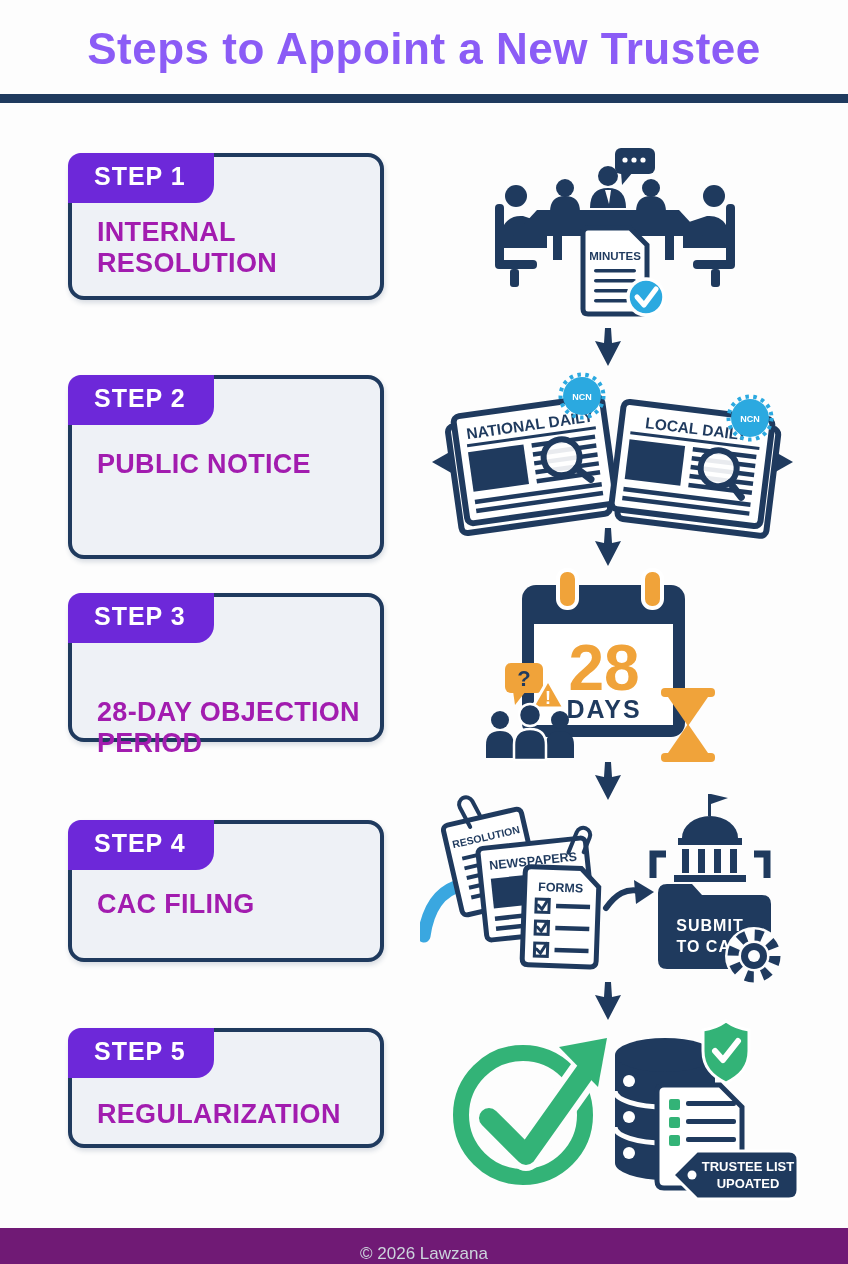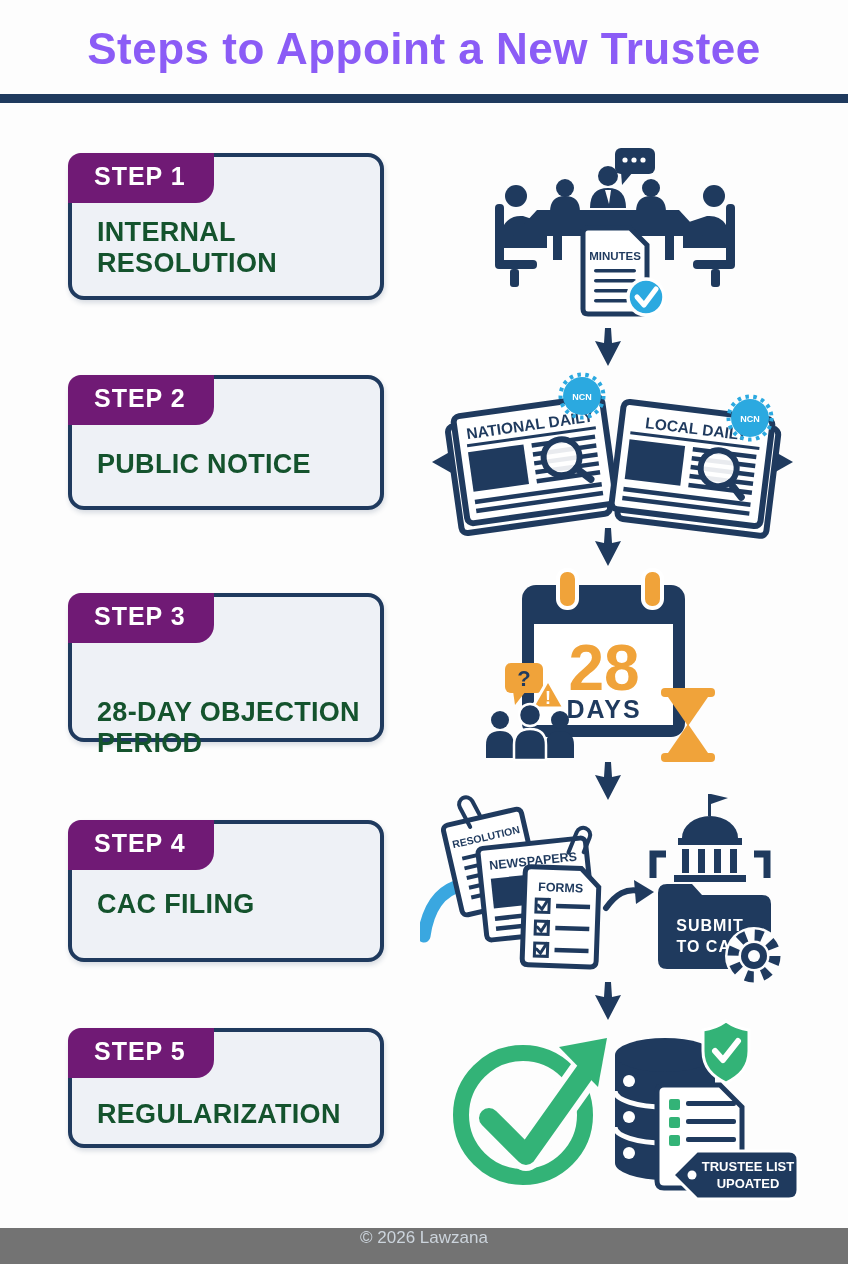--- a/index.html
+++ b/index.html
@@ -20,41 +20,41 @@
     background:#1f3a5e;
   }
   .step-box {
     position:absolute; left:68px; width:316px;
     background:#eef1f6;
     border:4px solid #1f3a5e; border-radius:16px;
     box-shadow:1px 3px 5px rgba(25,50,85,.16);
   }
   .step-tab {
     position:absolute; top:-4px; left:-4px;
-    background:#701a75; color:#ffffff;
+    background:#6d28d9; color:#ffffff;
     font-weight:bold; font-size:25px; letter-spacing:1px;
     padding:9px 28px 12px 26px;
     border-radius:13px 0 18px 0;
   }
   .step-title {
     position:absolute; left:25px; width:283px;
-    color:#14532d; font-weight:bold; font-size:27px;
+    color:#a21caf; font-weight:bold; font-size:27px;
     line-height:1.16; letter-spacing:0.3px;
   }
   .box-1 { top:153px; height:147px; }  .box-1 .step-title { top:60px; }
-  .box-2 { top:375px; height:135px;padding-left:32px; }  .box-2 .step-title { top:70px; }
+  .box-2 { top:375px; height:184px;padding-left:32px; }  .box-2 .step-title { top:70px; }
   .box-3 { top:593px; height:149px; }  .box-3 .step-title { top:56px;margin-top:44px; }
   .box-4 { top:820px; height:142px;padding-left:16px; }  .box-4 .step-title { top:65px; }
   .box-5 { top:1028px; height:120px; } .box-5 .step-title { top:67px; }
   .icon-wrap { position:absolute; }
   .flow-arrow { position:absolute; left:592px; width:32px; height:38px; }
   .footer {
     position:absolute; left:0; top:1228px; width:848px; height:36px;
-    background:#737373; color:#ccd4dc;
-    display:flex; align-items:flex-start; justify-content:center;
+    background:#701a75; color:#ccd4dc;
+    display:flex; align-items:flex-end; justify-content:center;
     font-size:17px;
   }
   svg text { font-family:"Liberation Sans", sans-serif; font-weight:bold; }
 </style>
 </head>
 <body>
 
 <div>
 
   <div class="page-title">Steps to Appoint a New Trustee</div>

